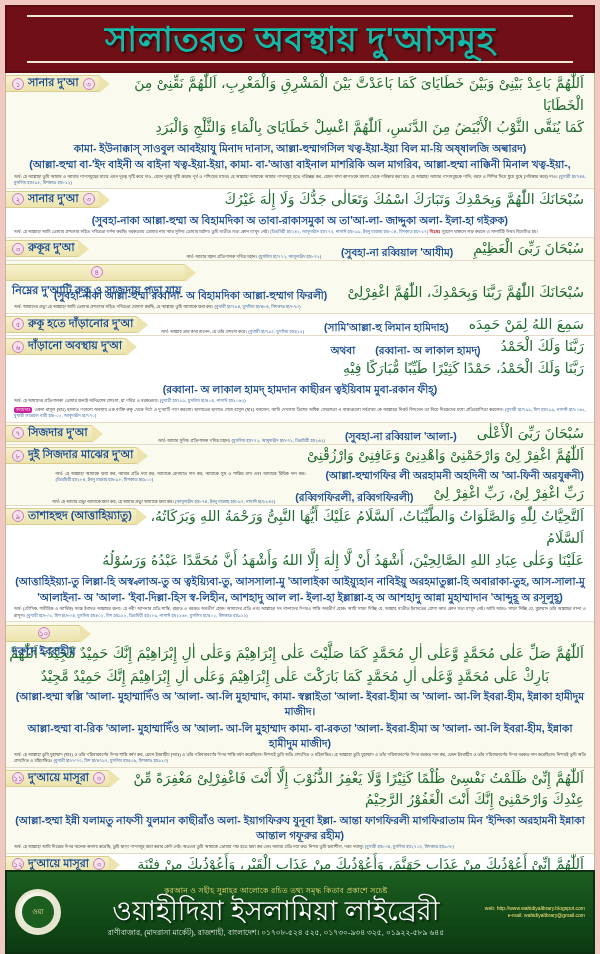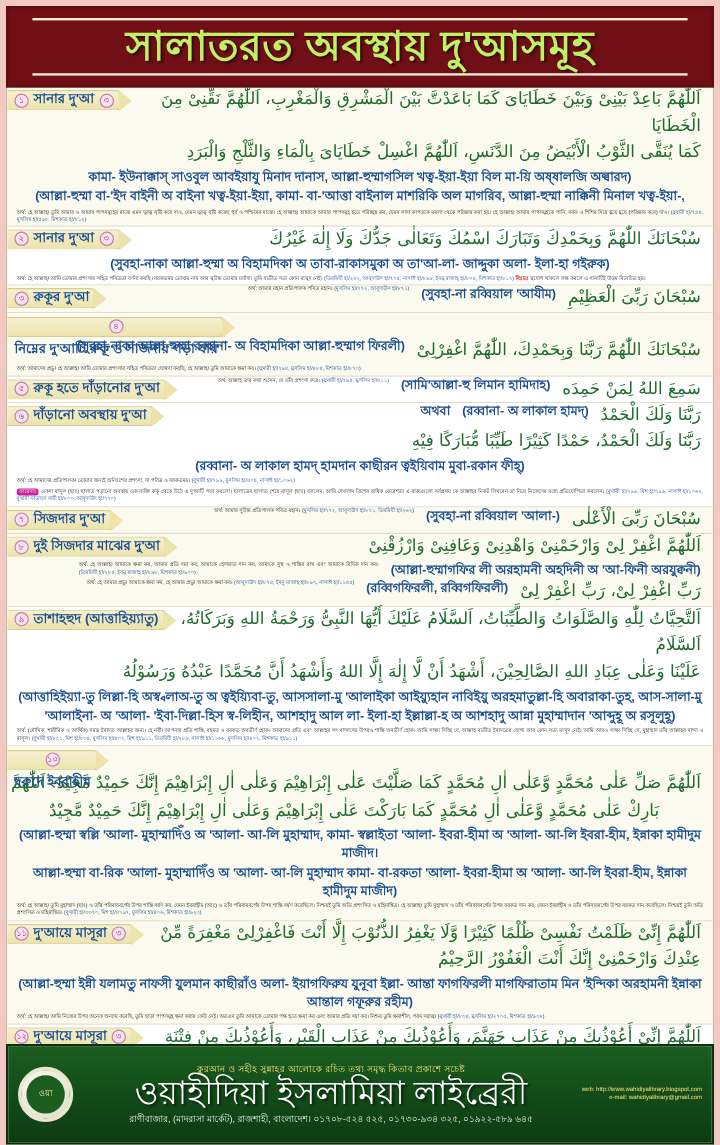--- a/index.html
+++ b/index.html
@@ -22,21 +22,21 @@
     border: 2px solid #5d0c11;
     display: flex; align-items: center; justify-content: center;
     position: relative;
   }
   .title-bar .rule-top, .title-bar .rule-bot {
     position: absolute; left: 20px; right: 20px; height: 2px; background: #f4e9d8;
   }
   .title-bar .rule-top { top: 8px; }
   .title-bar .rule-bot { bottom: 8px; }
   .title-text {
-    color: #bef264;
+    color: #14b8a6;
     font-size: 34px;
     font-weight: bold;
     letter-spacing: 0.5px;
     text-shadow: 1px 1px 0 #3d080c, 2px 2px 2px rgba(0,0,0,.45);
     white-space: nowrap;
     line-height: 1;
   }
   
   .body-wrap {
     background: #ffffff;
@@ -110,21 +110,21 @@
     text-align: justify;
   }
   .meaning .ref { color: #1a4d8f; }
   .meaning .red { color: #c01818; font-weight: bold; }
   .note-tag {
     display: inline-block; background: #c8239a; color: #fff;
     font-size: 4.3px; padding: 0 2px; border-radius: 2px; margin-right: 2px;
   }
   .clearfix::after { content: ""; display: block; clear: both; }
 
-  .inline-pair { display: flex; align-items: flex-start; justify-content: flex-end; gap: 10px; padding-right: 10px; }
+  .inline-pair { display: flex; align-items: flex-end; justify-content: flex-end; gap: 20px; padding-right: 10px; }
   .inline-pair .bn-tr { padding: 0; }
   .inline-pair .meaning { padding: 0; max-width: 250px; }
 
   
   .footer {
     position: absolute; left: 5px; right: 5px; bottom: 0;
     height: 84px;
     background: linear-gradient(to bottom,#1b5e20,#124a18 55%,#0d3b12);
     border: 2px solid #0a300f;
     display: flex; align-items: center;

